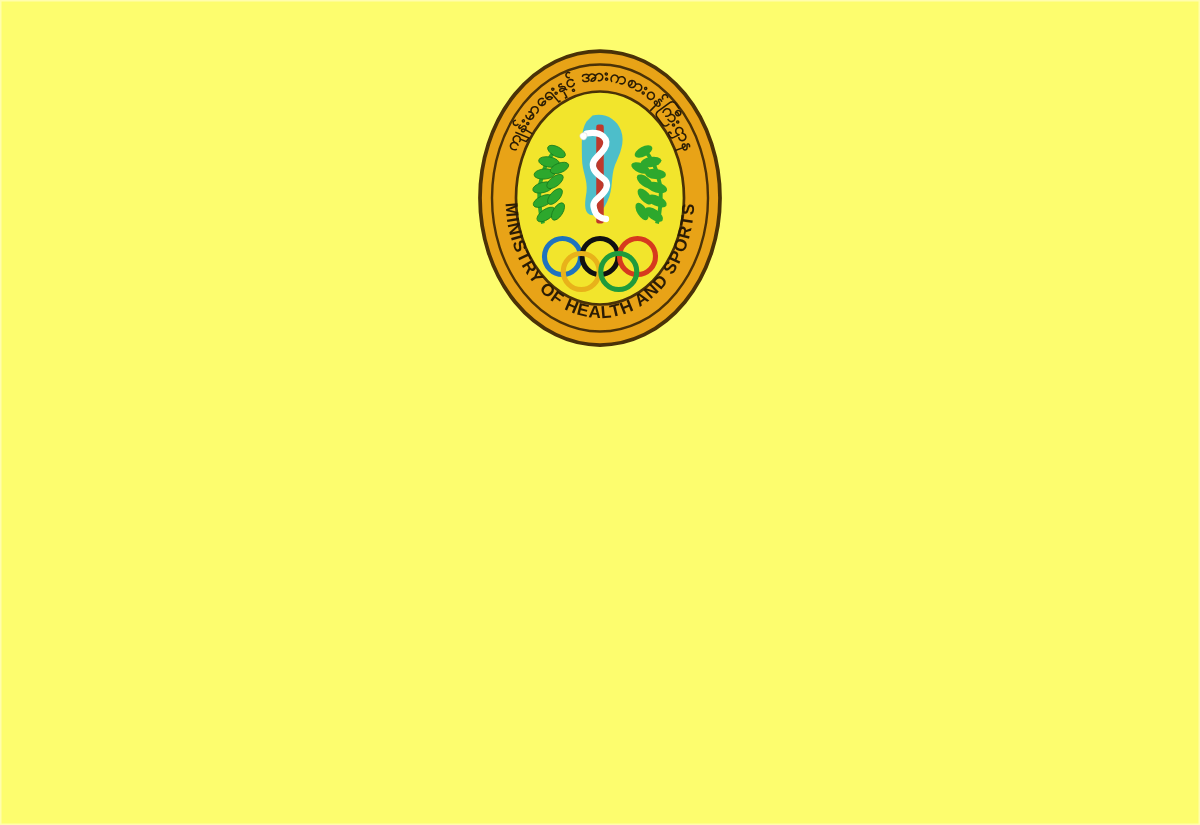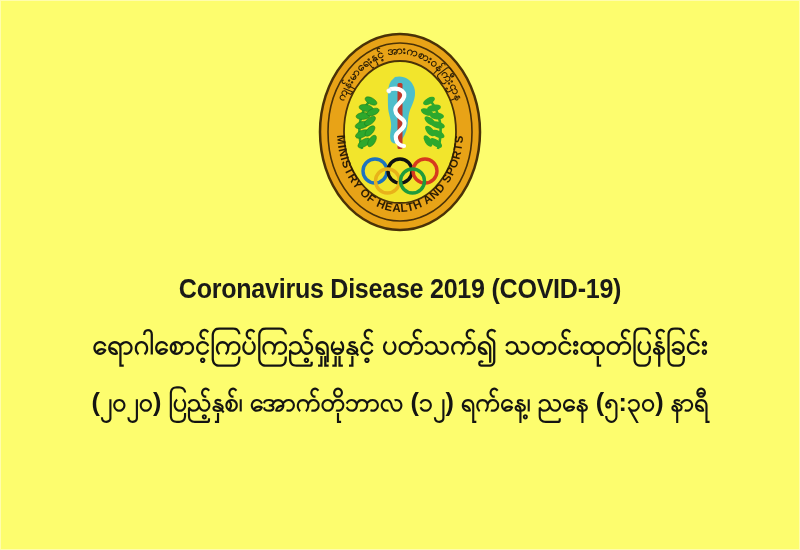--- a/index.html
+++ b/index.html
@@ -148,19 +148,14 @@
       <g fill="none" stroke-width="3.4">
         <circle cx="58" cy="140" r="12" stroke="#1E73BE"></circle>
         <circle cx="83" cy="140" r="12" stroke="#111111"></circle>
         <circle cx="108" cy="140" r="12" stroke="#D63A1E"></circle>
         <circle cx="70.5" cy="150" r="12" stroke="#E8B21A"></circle>
         <circle cx="95.5" cy="150" r="12" stroke="#1F9B3C"></circle>
       </g>
     </svg>
   </div>
 
-  <div class="text-block">
-    <div class="title-en">Coronavirus Disease 2019 (COVID-19)</div>
-    <div class="title-my">ရောဂါစောင့်ကြပ်ကြည့်ရှုမှုနှင့် ပတ်သက်၍ သတင်းထုတ်ပြန်ခြင်း</div>
-    <div class="date-my">(၂၀၂၀) ပြည့်နှစ်၊ အောက်တိုဘာလ (၁၂) ရက်နေ့၊ ညနေ (၅:၃၀) နာရီ</div>
-  </div>
 
 </div>
 
 </body></html>

